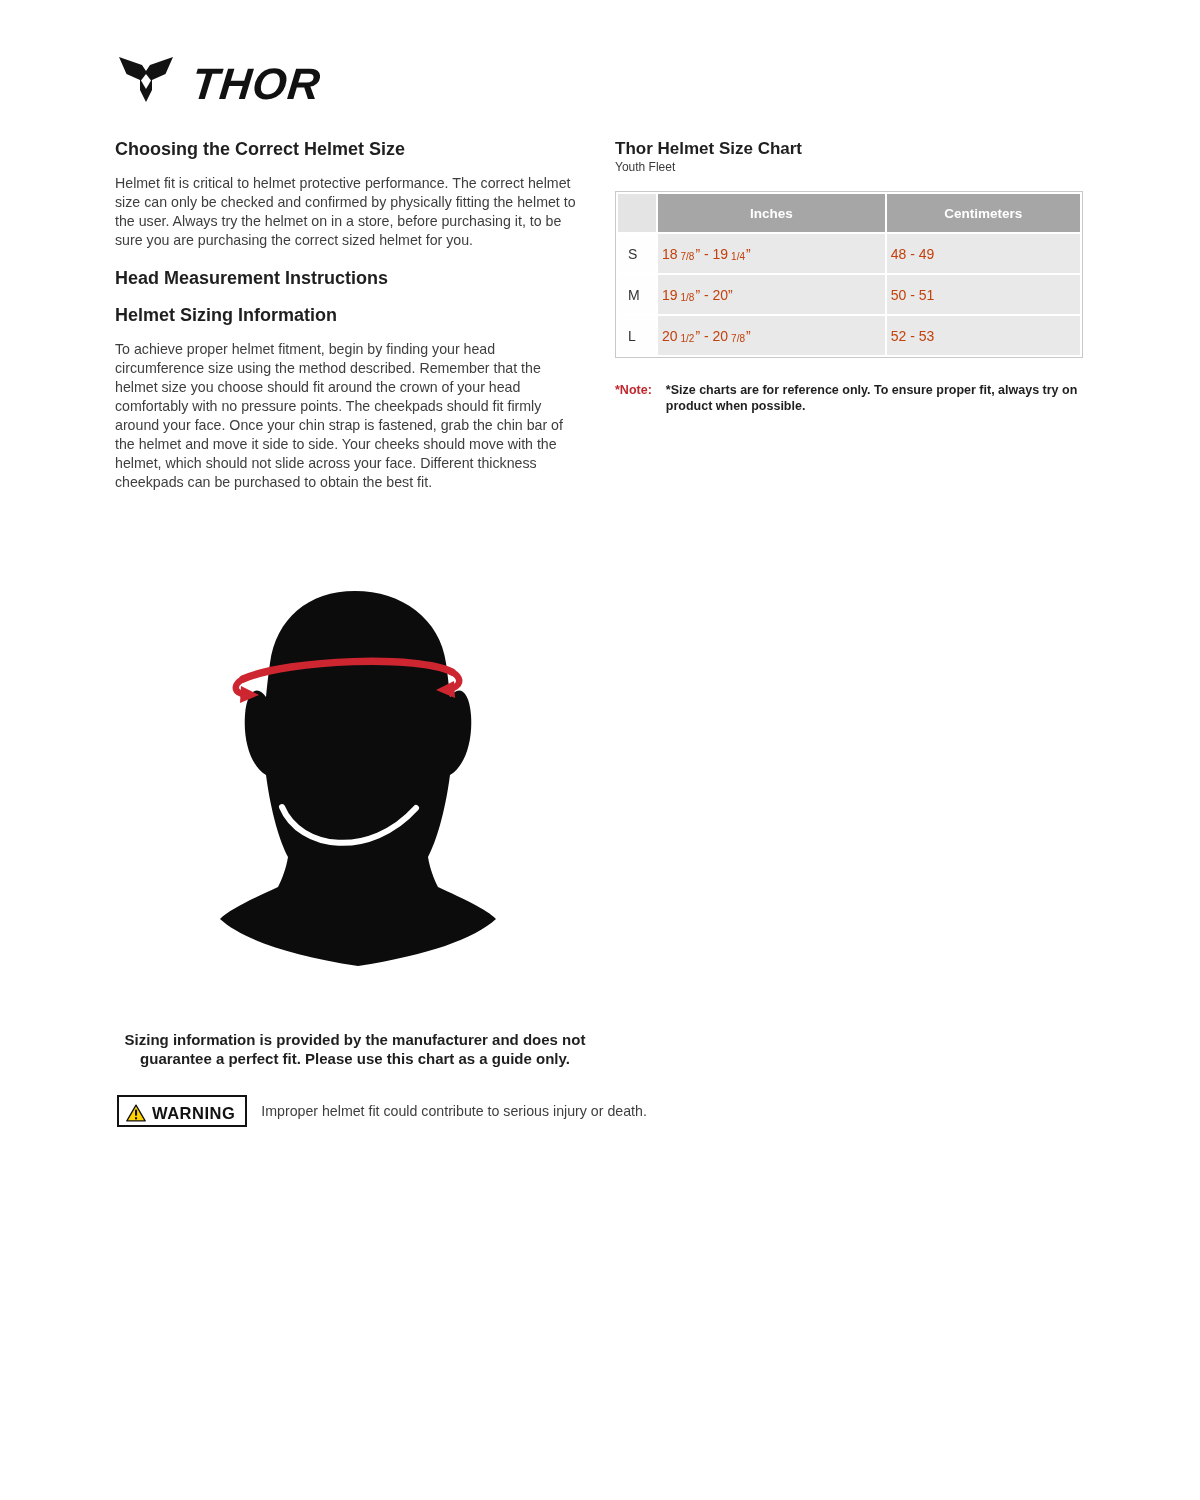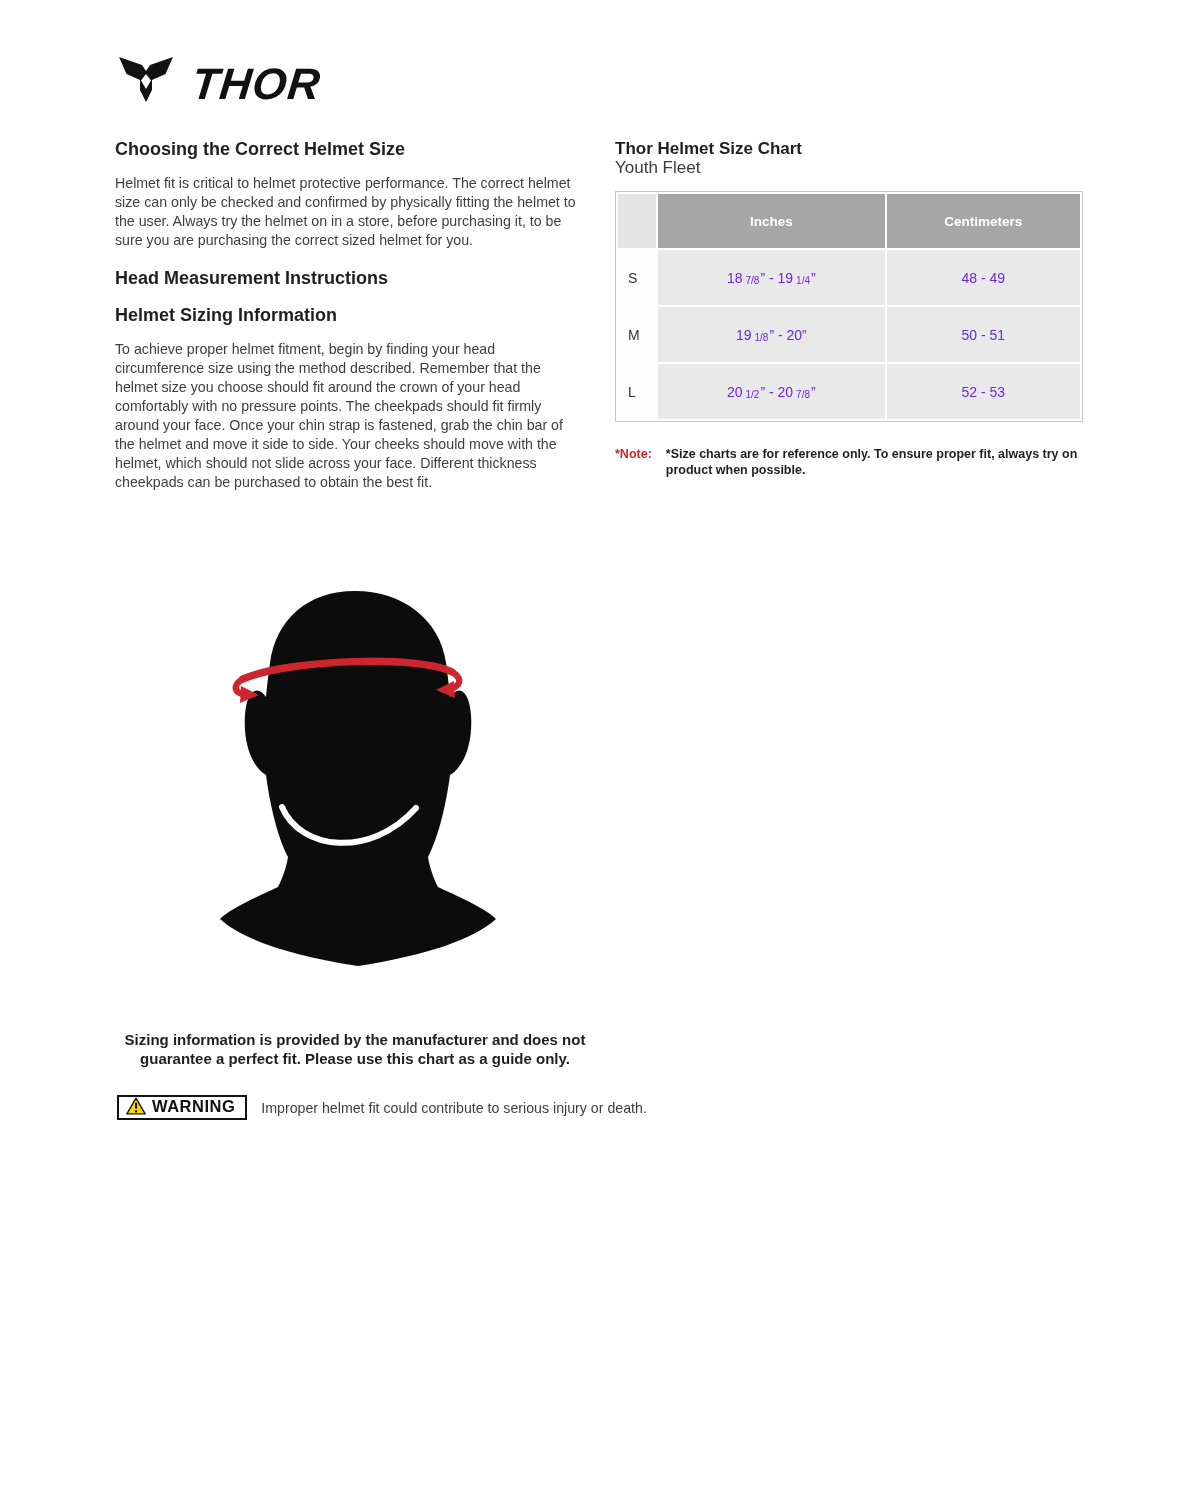--- a/index.html
+++ b/index.html
@@ -15,51 +15,51 @@
   
   .col-left{position:absolute;left:115px;top:140px;width:470px;}
   .col-right{position:absolute;left:615px;top:140px;width:470px;}
 
   h2.sec{font-size:18px;line-height:18px;font-weight:bold;color:#1f1f1f;margin:0 0 16px 0;}
   h2.sec + p{margin-top:4px;}
   .col-left h2.sec:not(:first-child){margin-top:19px;}
   .col-left p{font-size:14.2px;line-height:19px;margin:0 0 19px 0;color:#3e3e3e;}
 
   .chart-title{font-size:17px;line-height:18px;font-weight:bold;color:#1f1f1f;margin:0;}
-  .chart-subtitle{font-size:17px;line-height:17px;color:#3a3a3a;margin:1px 0 0 0;}
+  .chart-subtitle{font-size:12px;line-height:17px;color:#3a3a3a;margin:1px 0 0 0;}
 
   
   .size-table{margin-top:15px;border-collapse:separate;border-spacing:2px;
               border:1px solid #c9c9c9;background:#fff;width:468px;}
   .size-table col.c-size{width:38px;}
   .size-table col.c-in{width:228px;}
   .size-table col.c-cm{width:194px;}
-  .size-table th,.size-table td{padding:12px;font-weight:normal;margin-top:24px;}
+  .size-table th,.size-table td{padding:4px;font-weight:normal;margin-top:24px;}
   .size-table .corner{background:#e4e4e4;height:30px;}
   .size-table .hdr{background:#a6a6a6;color:#ffffff;font-weight:bold;font-size:13.5px;
                    text-align:center;height:30px;}
   .size-table .size{background:#fefefe;color:#333;font-size:14px;text-align:left;
                     padding-left:10px;height:31px;}
-  .size-table .val{background:#e9e9e9;color:#6d28d9;font-size:14px;text-align:center;height:31px;}
+  .size-table .val{background:#e9e9e9;color:#c2410c;font-size:14px;text-align:left;height:31px;}
   .frac{font-size:10px;position:relative;top:1px;margin:0 1px 0 3px;}
 
   
   .note{display:flex;gap:14px;margin-top:24px;align-items:flex-start;}
   .note-label{font-size:12.5px;font-weight:bold;color:#c1272d;white-space:nowrap;line-height:16px;}
   .note-text{font-size:12.5px;font-weight:bold;color:#1f1f1f;line-height:16px;width:412px;}
 
   
   .figure{position:absolute;left:110px;top:555px;width:500px;height:460px;}
 
   
   .disclaimer{position:absolute;left:115px;top:1030px;width:480px;
               font-size:15px;font-weight:bold;color:#1f1f1f;line-height:19px;text-align:center;}
   .warn-row{position:absolute;left:117px;top:1095px;display:flex;align-items:center;}
   .warn-box{display:flex;align-items:center;gap:6px;border:2px solid #121212;background:#fff;
-            padding:0 10px 3px 7px;}
+            padding:7px 10px 3px 7px;}
   .warn-box .tri{width:20px;height:18px;display:block;}
   .warn-label{font-size:16.5px;font-weight:bold;color:#121212;letter-spacing:0.5px;line-height:1;}
   .warn-text{margin-left:14px;font-size:14.2px;color:#3e3e3e;}
 </style>
 </head>
 <body>
 
 <div class="page">
 
   <div class="logo">

